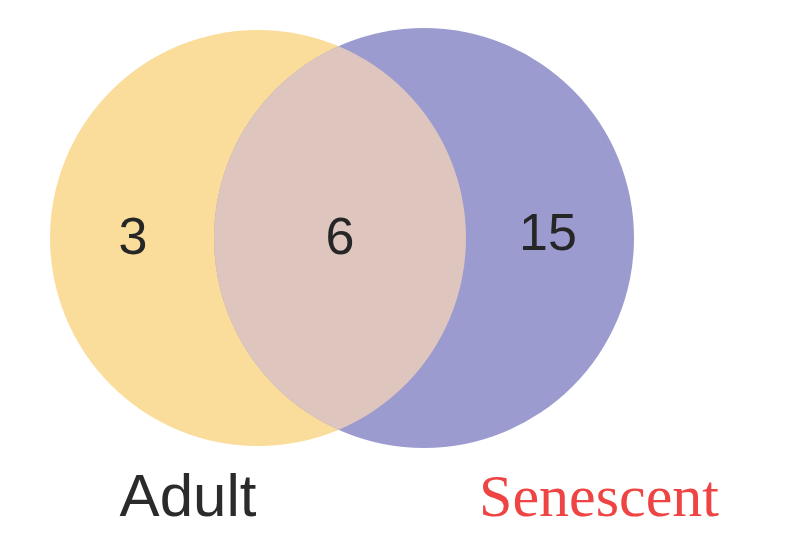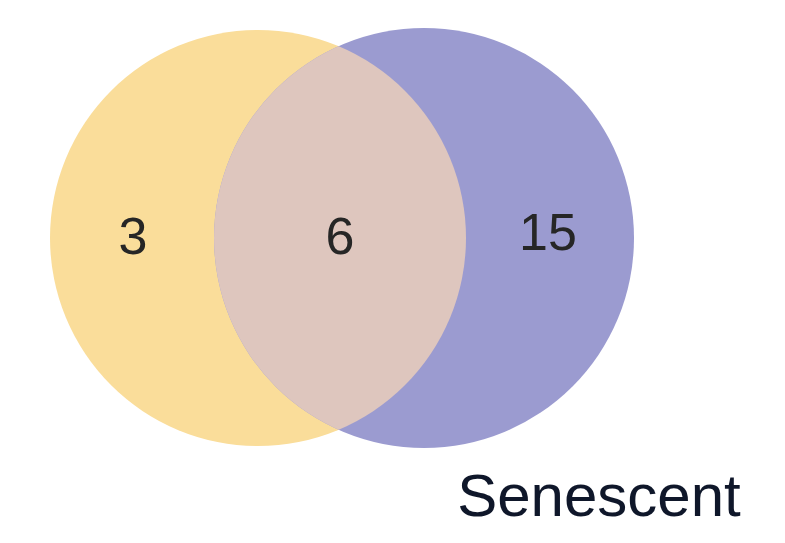--- a/index.html
+++ b/index.html
@@ -83,16 +83,17 @@
       <circle id="circle-right-overlap" cx="424" cy="238" r="210" fill="#dec6be"></circle>
     </g>
   </svg>
 
   <div class="region-count" id="count-only-left" style="color: rgb(38, 38, 38);">3</div>
 
   <div class="region-count" id="count-both" style="color: rgb(38, 38, 38);">6</div>
 
   <div class="region-count" id="count-only-right" style="color: rgb(38, 38, 38);">15</div>
 
+  <div class="set-label" id="label-left-set" style="color: rgb(43, 43, 43);">Adult</div>
 
-  <div class="set-label" id="label-right-set" style="color: #0f172a;">Senescent</div>
+  <div class="set-label" id="label-right-set" style="color: #ef4444; font-family: Liberation Serif, serif;">Senescent</div>
 
 </div>
 
 </body></html>

